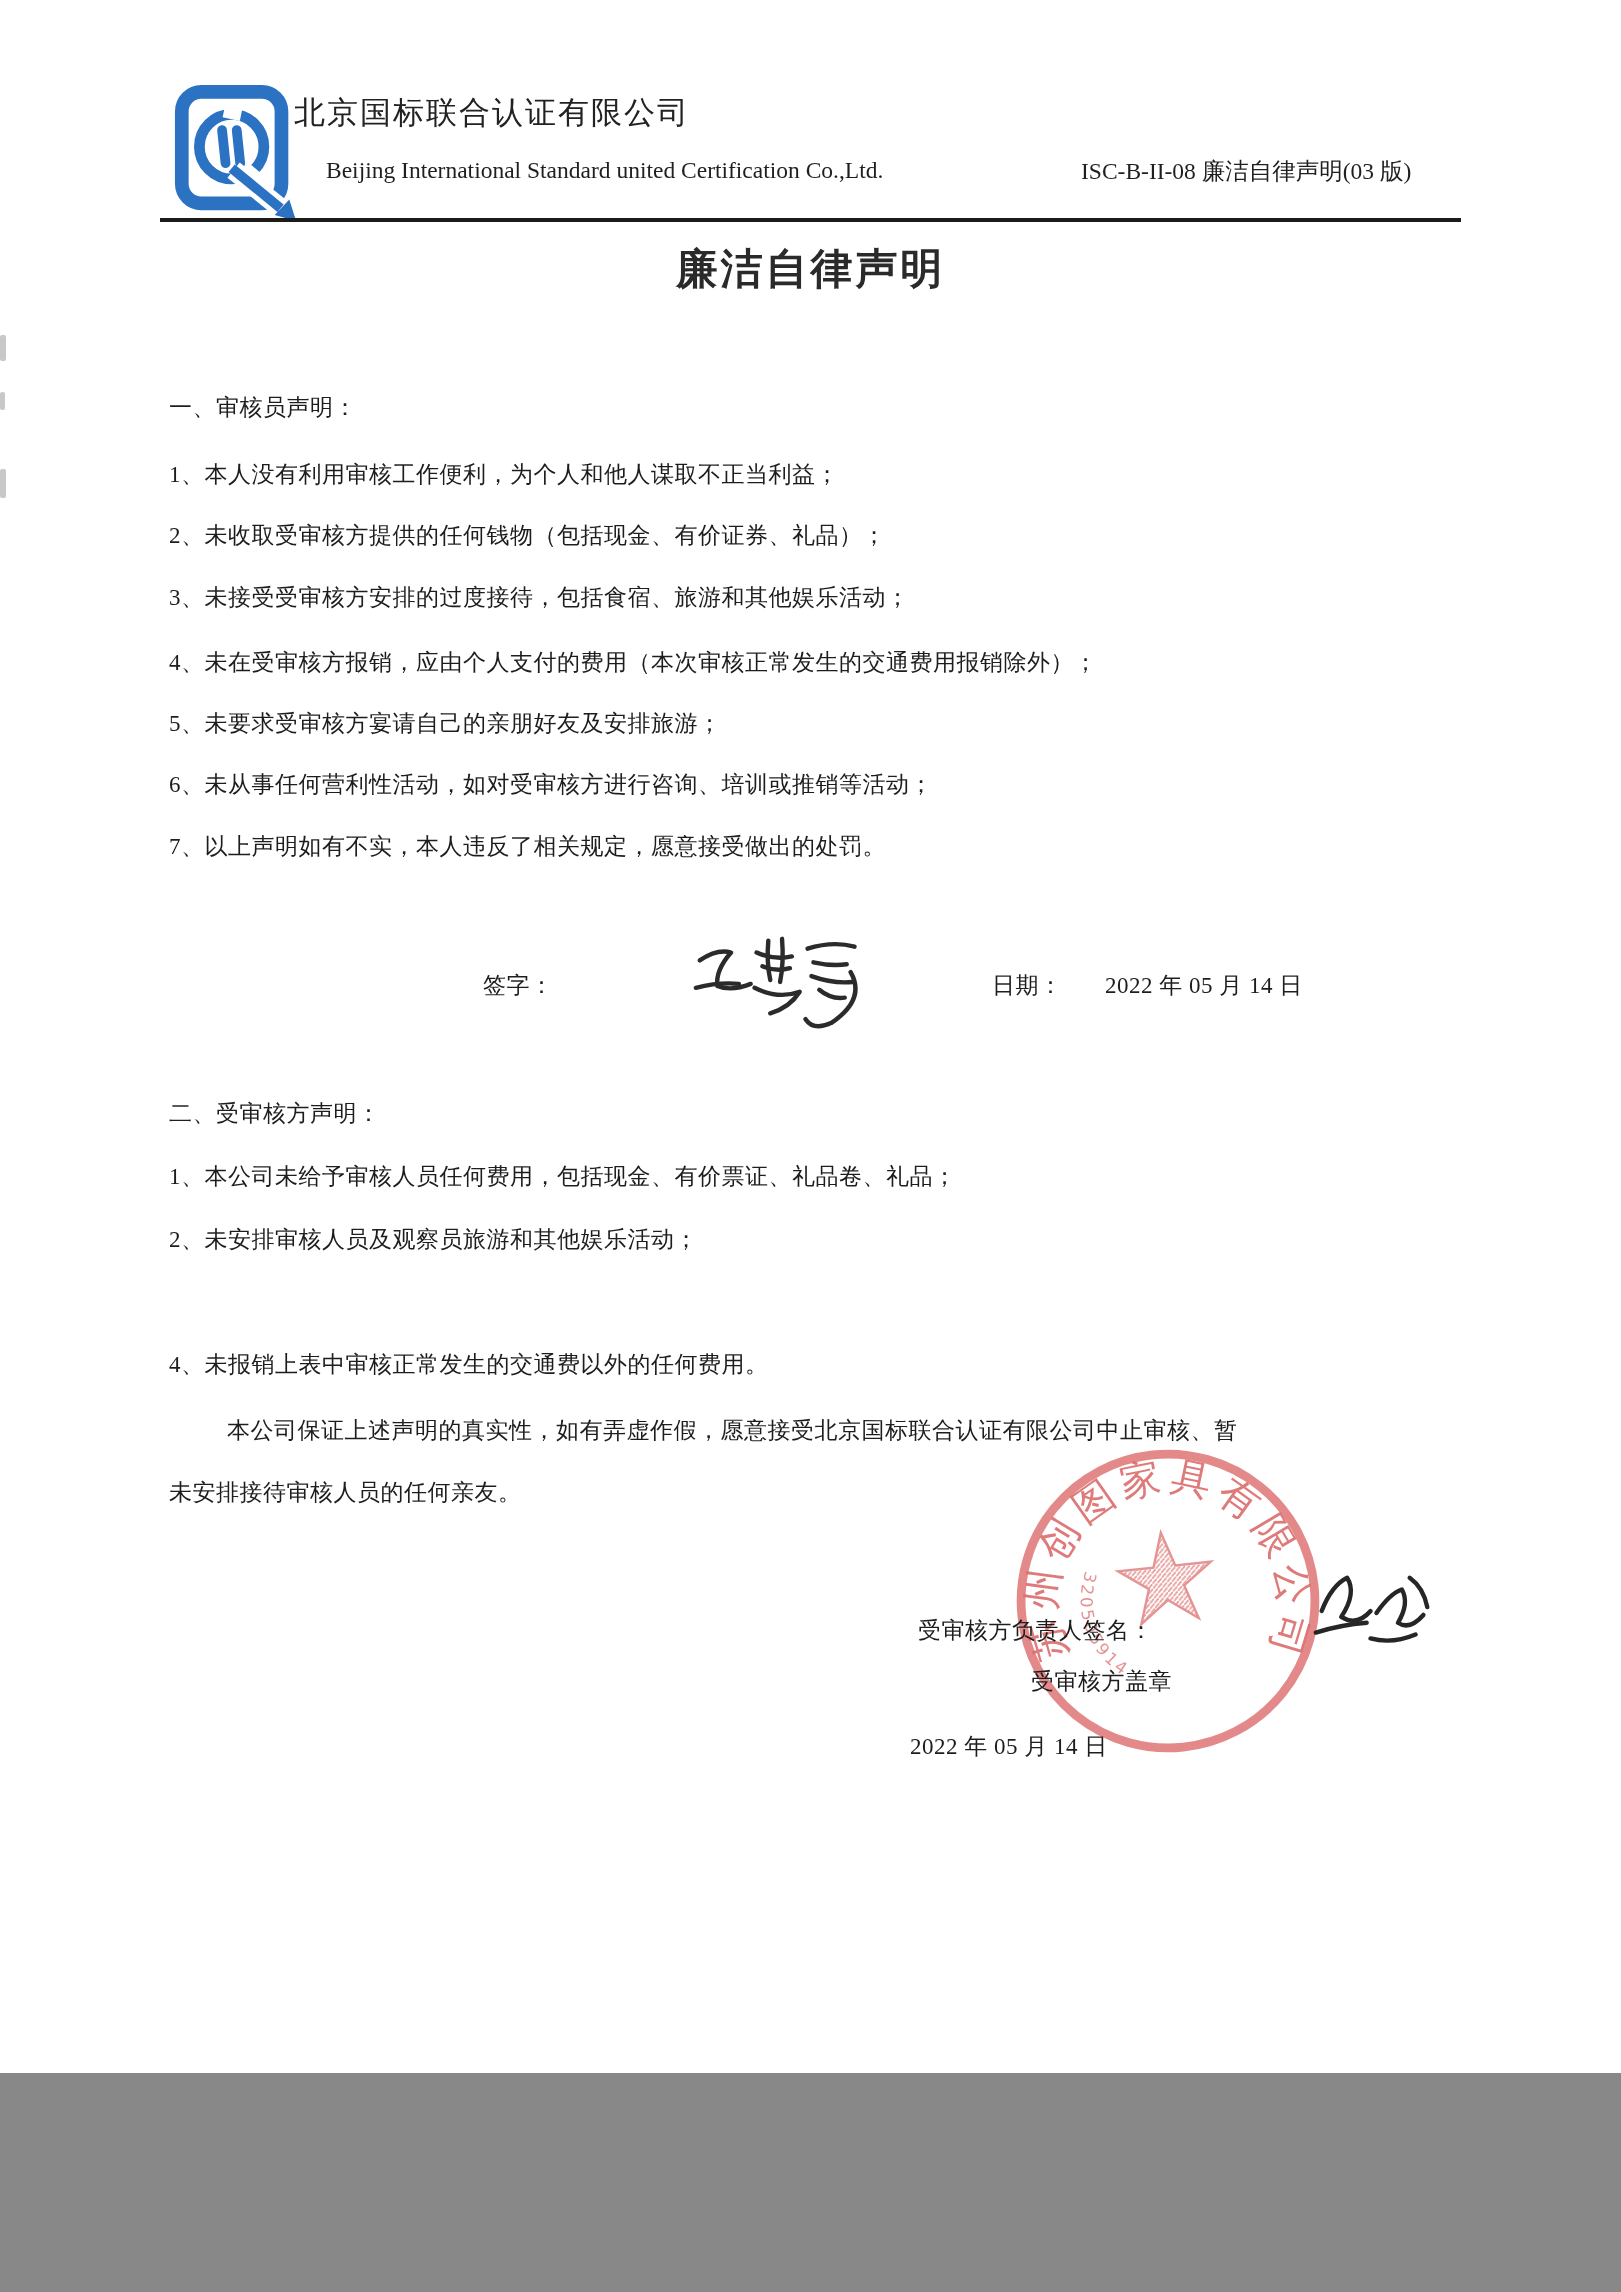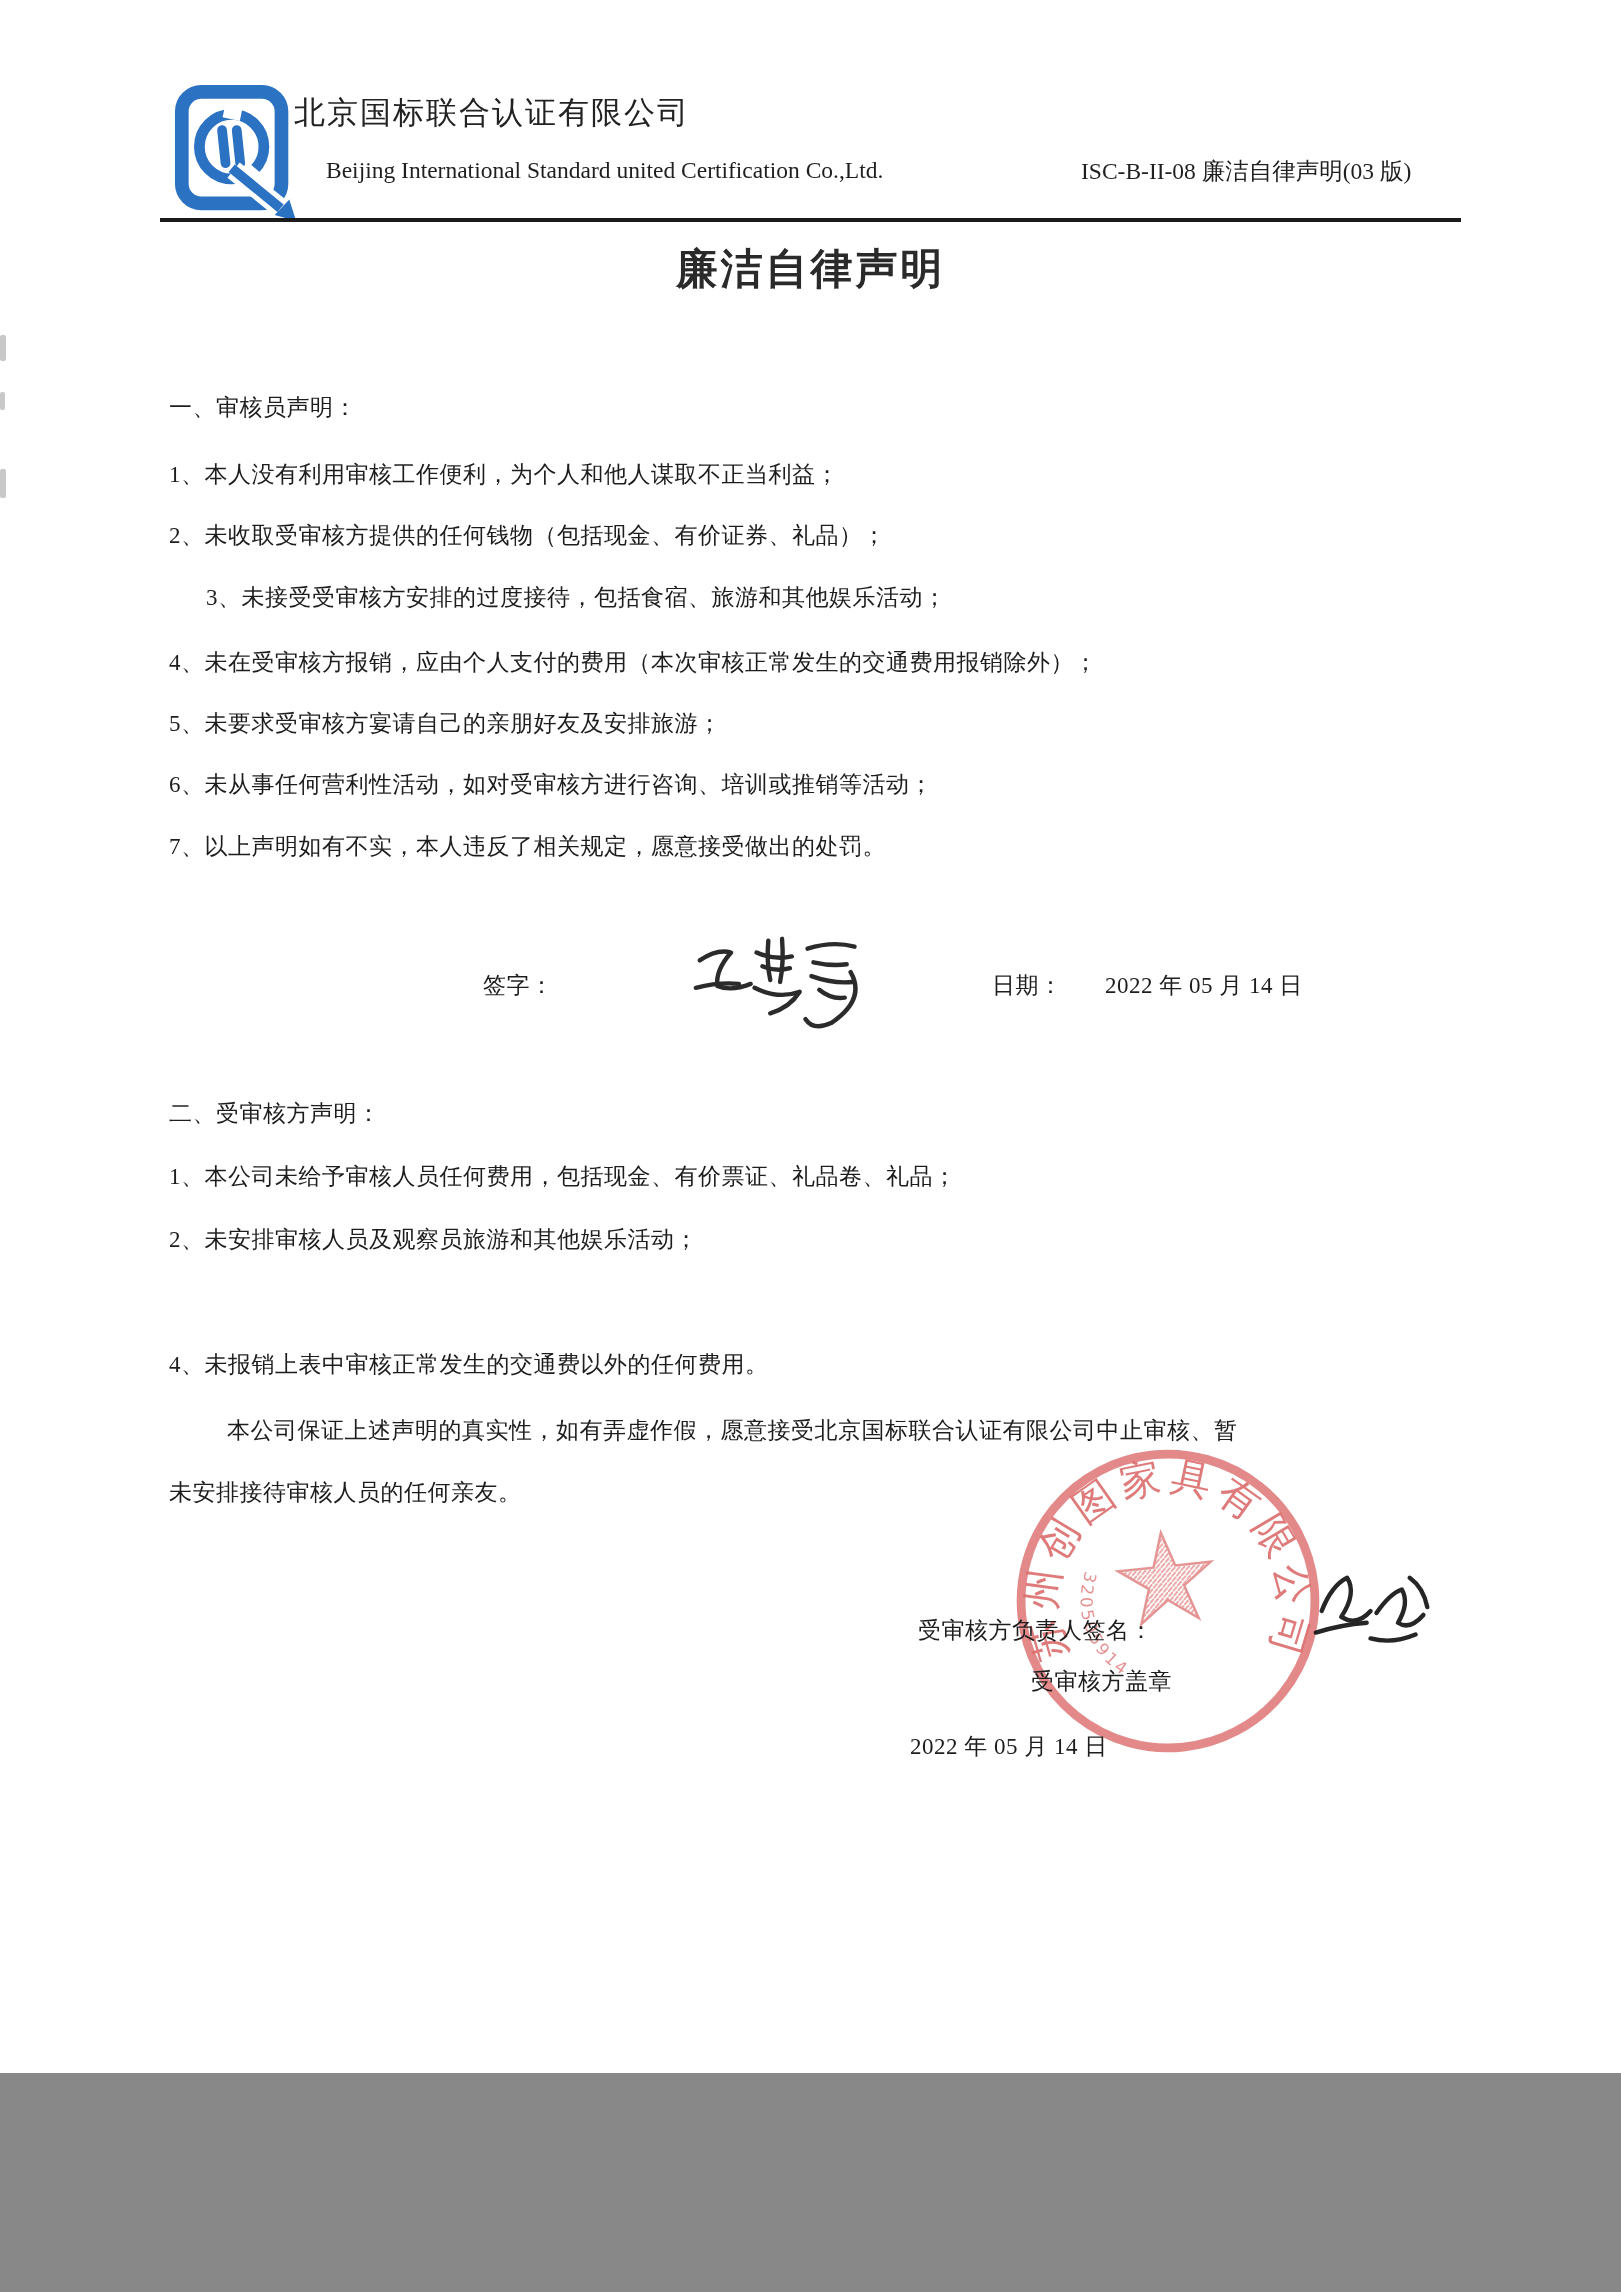--- a/index.html
+++ b/index.html
@@ -58,21 +58,21 @@
   <div class="abs doc-code" style="left:1081px;top:155px;">ISC-B-II-08 廉洁自律声明(03 版)</div>
 
   <div class="rule" style="left:160px;top:218px;width:1301px;height:3.9px;"></div>
 
   <div class="abs doc-title" style="top:241px;">廉洁自律声明</div>
 
   <div class="abs bodyline" style="left:169px;top:392px;">一、审核员声明：</div>
 
   <div class="abs bodyline" style="left:169px;top:459px;">1、本人没有利用审核工作便利，为个人和他人谋取不正当利益；</div>
   <div class="abs bodyline" style="left:169px;top:520px;">2、未收取受审核方提供的任何钱物（包括现金、有价证券、礼品）；</div>
-  <div class="abs bodyline" style="left:169px;top:582px;margin-left:37px;">3、未接受受审核方安排的过度接待，包括食宿、旅游和其他娱乐活动；</div>
+  <div class="abs bodyline" style="left:169px;top:582px;">3、未接受受审核方安排的过度接待，包括食宿、旅游和其他娱乐活动；</div>
   <div class="abs bodyline" style="left:169px;top:647px;">4、未在受审核方报销，应由个人支付的费用（本次审核正常发生的交通费用报销除外）；</div>
   <div class="abs bodyline" style="left:169px;top:708px;">5、未要求受审核方宴请自己的亲朋好友及安排旅游；</div>
   <div class="abs bodyline" style="left:169px;top:769px;">6、未从事任何营利性活动，如对受审核方进行咨询、培训或推销等活动；</div>
   <div class="abs bodyline" style="left:169px;top:831px;">7、以上声明如有不实，本人违反了相关规定，愿意接受做出的处罚。</div>
 
   <div class="abs bodyline" style="left:483px;top:970px;">签字：</div>
 
   <svg class="abs" style="left:686px;top:923px;" width="196" height="113" viewBox="0 0 200 115">
     <g fill="none" stroke="#1a1a1a" stroke-width="4.5" stroke-linecap="round" stroke-linejoin="round" opacity="0.92">
       <path d="M14,38 q18,-12 32,-8 q-16,18 -14,34 q14,6 34,-2"></path>

